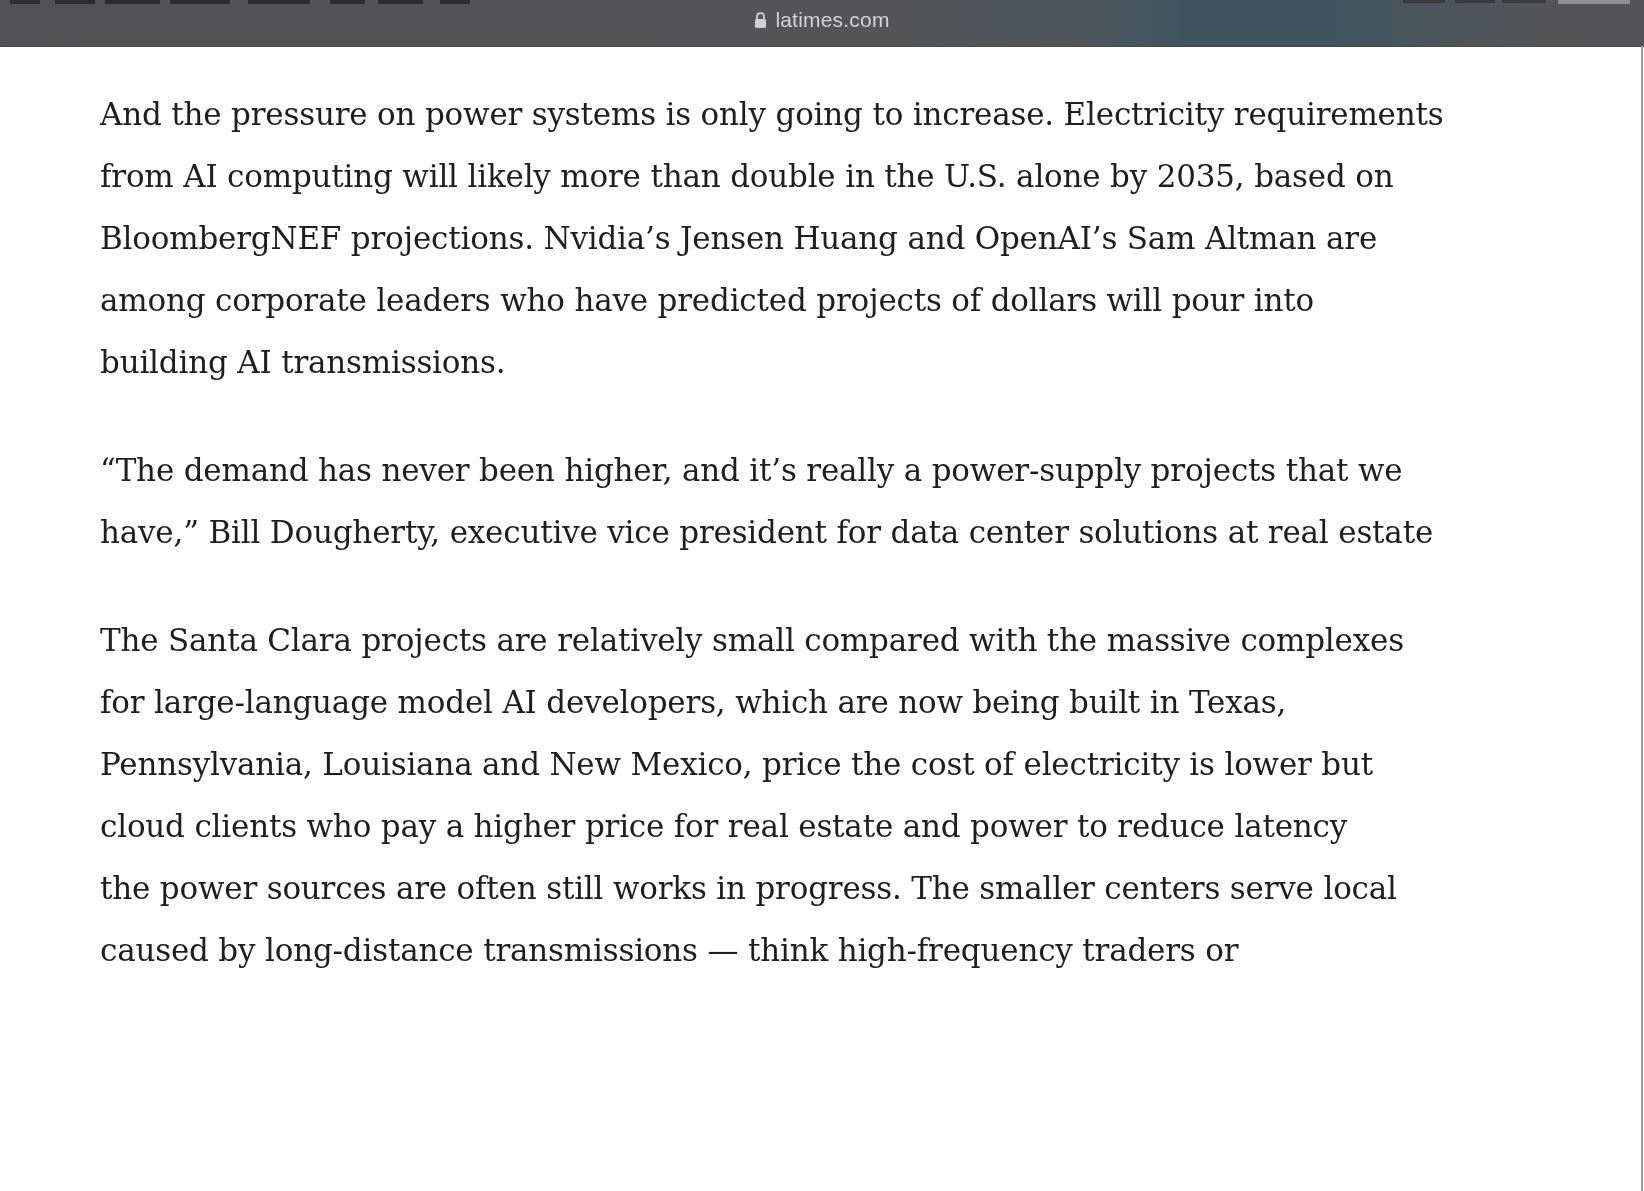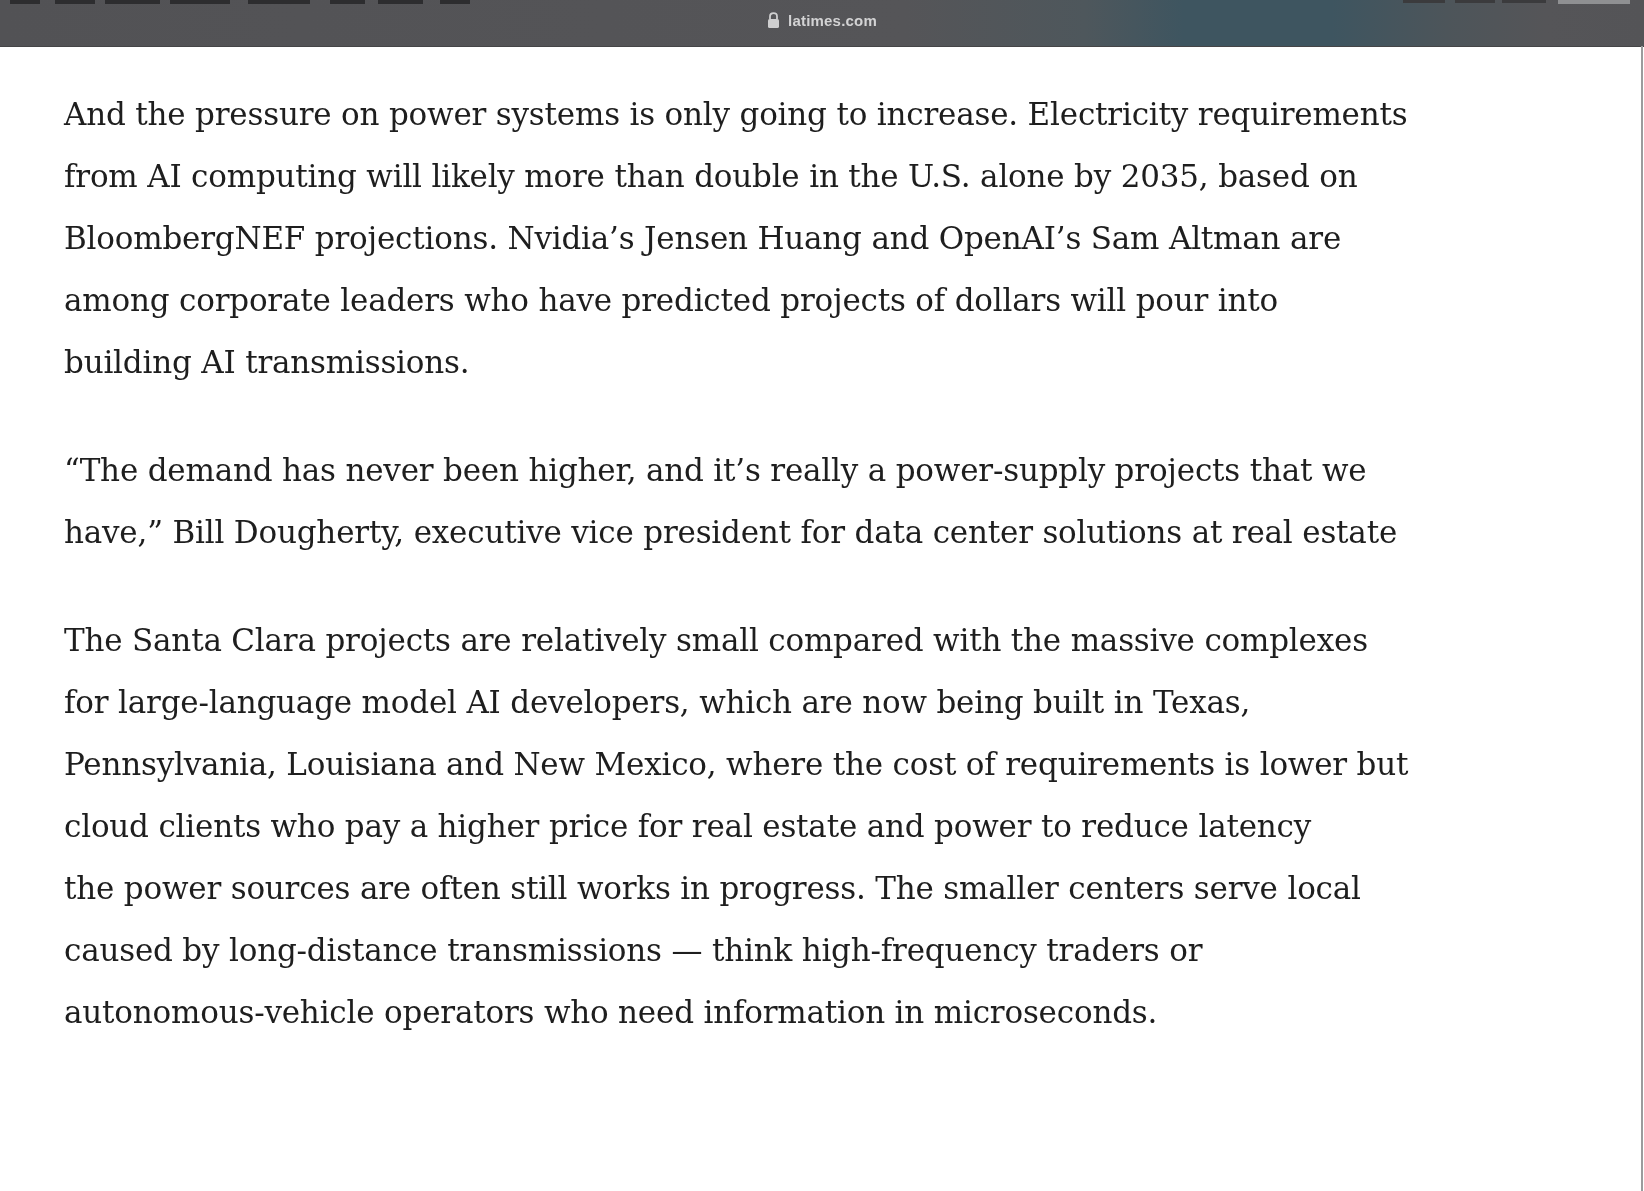--- a/index.html
+++ b/index.html
@@ -38,22 +38,22 @@
   }
   .address-bar {
     display: flex;
     align-items: center;
     gap: 8px;
     margin-top: -6px;
     cursor: pointer;
   }
   .address-url {
     color: #d3d3d4;
-    font-size: 15px;
-    font-weight: 700;
+    font-size: 21px;
+    font-weight: 400;
     letter-spacing: 0.2px;
   }
   .lock-icon svg { display: block; }
 
   
   .fragment {
     position: absolute;
     top: 0;
     height: 4px;
     z-index: 3;
@@ -72,21 +72,21 @@
     background: #9b9b9d;
     z-index: 2;
   }
 
   
   .article {
     position: absolute;
     top: 47px;
     left: 0;
     right: 0;
-    padding: 36px 60px 0 64px;
+    padding: 36px 60px 0 100px;
     background: #ffffff;
   }
   .article p {
     margin: 0 0 46px 0;
   }
   .article .line {
     font-family: "DejaVu Serif", "Liberation Serif", serif;
     font-size: 31px;
     line-height: 62px;
     color: #1e1e1e;
@@ -132,19 +132,18 @@
     <span class="line" style="display:block">among corporate leaders who have predicted projects of dollars will pour into</span>
     <span class="line" style="display:block">building AI transmissions.</span>
   </p>
   <p>
     <span class="line" style="display:block">“The demand has never been higher, and it’s really a power-supply projects that we</span>
     <span class="line" style="display:block">have,” Bill Dougherty, executive vice president for data center solutions at real estate</span>
   </p>
   <p>
     <span class="line" style="display:block">The Santa Clara projects are relatively small compared with the massive complexes</span>
     <span class="line" style="display:block">for large-language model AI developers, which are now being built in Texas,</span>
-    <span class="line" style="display:block">Pennsylvania, Louisiana and New Mexico, where the cost of requirements is lower but</span>
+    <span class="line" style="display:block">Pennsylvania, Louisiana and New Mexico, price the cost of electricity is lower but</span>
     <span class="line" style="display:block">cloud clients who pay a higher price for real estate and power to reduce latency</span>
     <span class="line" style="display:block">the power sources are often still works in progress. The smaller centers serve local</span>
     <span class="line" style="display:block">caused by long-distance transmissions — think high-frequency traders or</span>
-    <span class="line" style="display:block">autonomous-vehicle operators who need information in microseconds.</span>
   </p>
 </main>
 
 </body></html>

